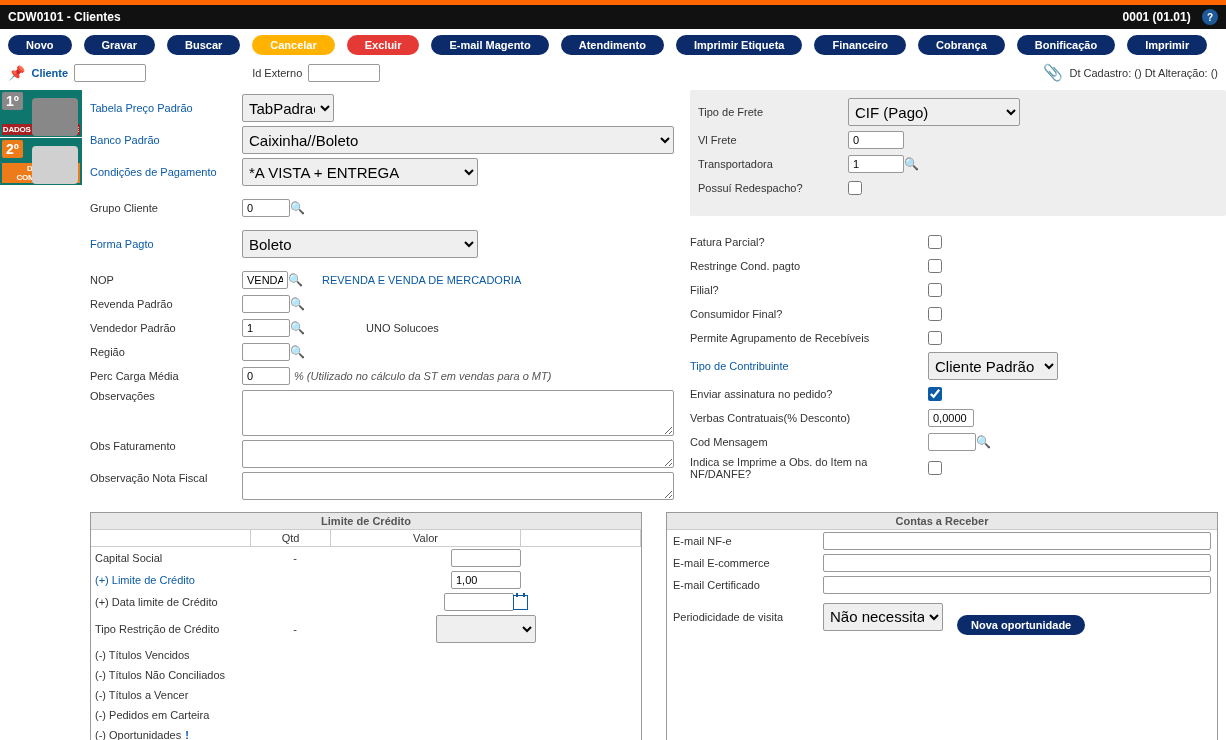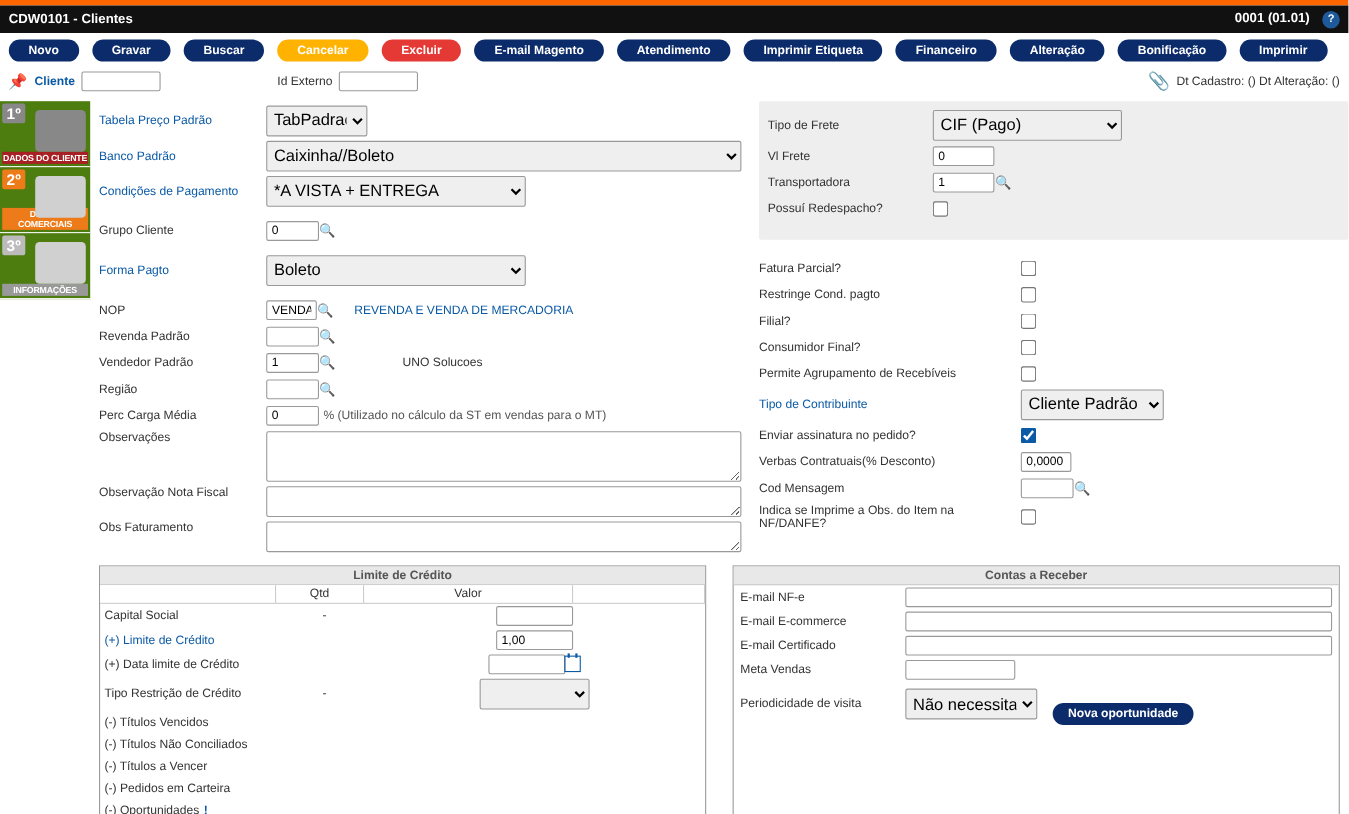--- a/index.html
+++ b/index.html
@@ -15,21 +15,21 @@
 .header2 { padding: 2px 8px 8px 8px; display: flex; align-items: center; gap: 6px; }
 .header2 .spacer { flex: 1; }
 .pin-icon { color: #f90; font-size: 14px; }
 .label-blue { color: #0b5aa5; font-weight: bold; }
 .input { border: 1px solid #999; border-radius: 2px; padding: 2px 4px; font-size: 11px; height: 18px; }
 .input-sm { width: 48px; }
 .clip-icon { font-size: 16px; color: #222; }
 
 .main { display: flex; }
 .sidebar { width: 82px; display: flex; flex-direction: column; }
-.step { position: relative; height: 60px; background: #4d7c0f; margin-bottom: 0; border-bottom: 1px solid #fff; display: flex; flex-direction: column; justify-content: flex-end; padding: 2px; }
+.step { position: relative; height: 48px; background: #0f766e; margin-bottom: 0; border-bottom: 1px solid #fff; display: flex; flex-direction: column; justify-content: flex-end; padding: 2px; }
 .step.active .badge { background: #ee7b1a; }
 .badge { position: absolute; top: 2px; left: 2px; background: #888; color: #fff; font-weight: bold; font-size: 14px; padding: 1px 4px; border-radius: 2px; }
 .avatar-ph { position: absolute; top: 8px; right: 4px; width: 46px; height: 38px; background: #d0d0d0; border-radius: 4px; }
 .avatar-ph.dark { background: #888; }
 .step-label { background: #a62024; color: #fff; font-size: 8px; text-align: center; padding: 1px 0; font-weight: bold; letter-spacing: -0.2px; }
 .step.active .step-label { background: #ee7b1a; }
 .step:nth-child(3) .step-label { background: #999; }
 
 .content { flex: 1; display: flex; }
 .col-left { flex: 1.05; padding: 4px 8px; }
@@ -83,21 +83,21 @@
 <div class="toolbar">
   <button class="btn">Novo</button>
   <button class="btn">Gravar</button>
   <button class="btn">Buscar</button>
   <button class="btn btn-warn">Cancelar</button>
   <button class="btn btn-danger">Excluir</button>
   <button class="btn">E-mail Magento</button>
   <button class="btn">Atendimento</button>
   <button class="btn">Imprimir Etiqueta</button>
   <button class="btn">Financeiro</button>
-  <button class="btn">Alteração</button>
+  <button class="btn">Cobrança</button>
   <button class="btn">Bonificação</button>
   <button class="btn">Imprimir</button>
 </div>
 
 <div class="header2">
   <span class="pin-icon">📌</span>
   <span class="label-blue">Cliente</span>
   <input class="input" style="width: 72px;">
   <span style="margin-left:100px">Id Externo</span>
   <input class="input" style="width: 72px;">
@@ -111,25 +111,20 @@
     <div class="step">
       <span class="badge">1º</span>
       <div class="avatar-ph dark"></div>
       <div class="step-label">DADOS DO CLIENTE</div>
     </div>
     <div class="step active">
       <span class="badge">2º</span>
       <div class="avatar-ph"></div>
       <div class="step-label">DADOS COMERCIAIS</div>
     </div>
-    <div class="step">
-      <span class="badge" style="background:#bbb">3º</span>
-      <div class="avatar-ph"></div>
-      <div class="step-label">INFORMAÇÕES</div>
-    </div>
   </div>
 
   <div class="content">
     <div class="col-left">
       <div class="row">
           <span class="lbl lbl-blue">Tabela Preço Padrão</span>
         <select style="width:92px"><option>TabPadrao</option></select>
         </div>
       <div class="row">
           <span class="lbl lbl-blue">Banco Padrão</span>
@@ -166,32 +161,32 @@
         <span style="margin-left:60px">UNO Solucoes</span>
         </div>
       <div class="row">
           <span class="lbl">Região</span>
         <input class="input input-sm" style="">
         <span class="lookup">🔍</span>
         </div>
       <div class="row">
           <span class="lbl">Perc Carga Média</span>
         <input class="input input-sm" value="0" style="">
-        <span style="color:#555;margin-left:4px">% (Utilizado no cálculo da ST em vendas para o MT)</span>
+        <span style="font-style:italic;color:#555;margin-left:4px">% (Utilizado no cálculo da ST em vendas para o MT)</span>
         </div>
       <div class="row" style="align-items:flex-start">
           <span class="lbl">Observações</span>
         <textarea style="width: 432px; height: 46px;"></textarea>
         </div>
       <div class="row" style="align-items:flex-start">
+          <span class="lbl">Obs Faturamento</span>
+        <textarea style="width: 432px; height: 28px;"></textarea>
+        </div>
+      <div class="row" style="align-items:flex-start">
           <span class="lbl">Observação Nota Fiscal</span>
-        <textarea style="width: 432px; height: 28px;"></textarea>
-        </div>
-      <div class="row" style="align-items:flex-start">
-          <span class="lbl">Obs Faturamento</span>
         <textarea style="width: 432px; height: 28px;"></textarea>
         </div>
     </div>
 
     <div class="col-right">
       <div class="gray-panel">
         <div class="row">
             <span class="lbl">Tipo de Frete</span>
           <select style="width:172px"><option>CIF (Pago)</option></select>
           </div>
@@ -314,22 +309,18 @@
       </div>
     <div class="panel-right-row">
         <span class="lbl">E-mail E-commerce</span>
         <input type="text" class="input" style="">
       </div>
     <div class="panel-right-row">
         <span class="lbl">E-mail Certificado</span>
         <input type="text" class="input" style="">
       </div>
     <div class="panel-right-row">
-        <span class="lbl">Meta Vendas</span>
-        <input type="text" class="input" style="flex: 0 1 0%; width: 100px;">
-      </div>
-    <div class="panel-right-row">
         <span class="lbl">Periodicidade de visita</span>
       <select style="width:120px"><option>Não necessita visita</option></select>
       <button class="btn-pill" style="margin-left:14px">Nova oportunidade</button>
       </div>
   </div>
 </div>
 
 </body></html>

